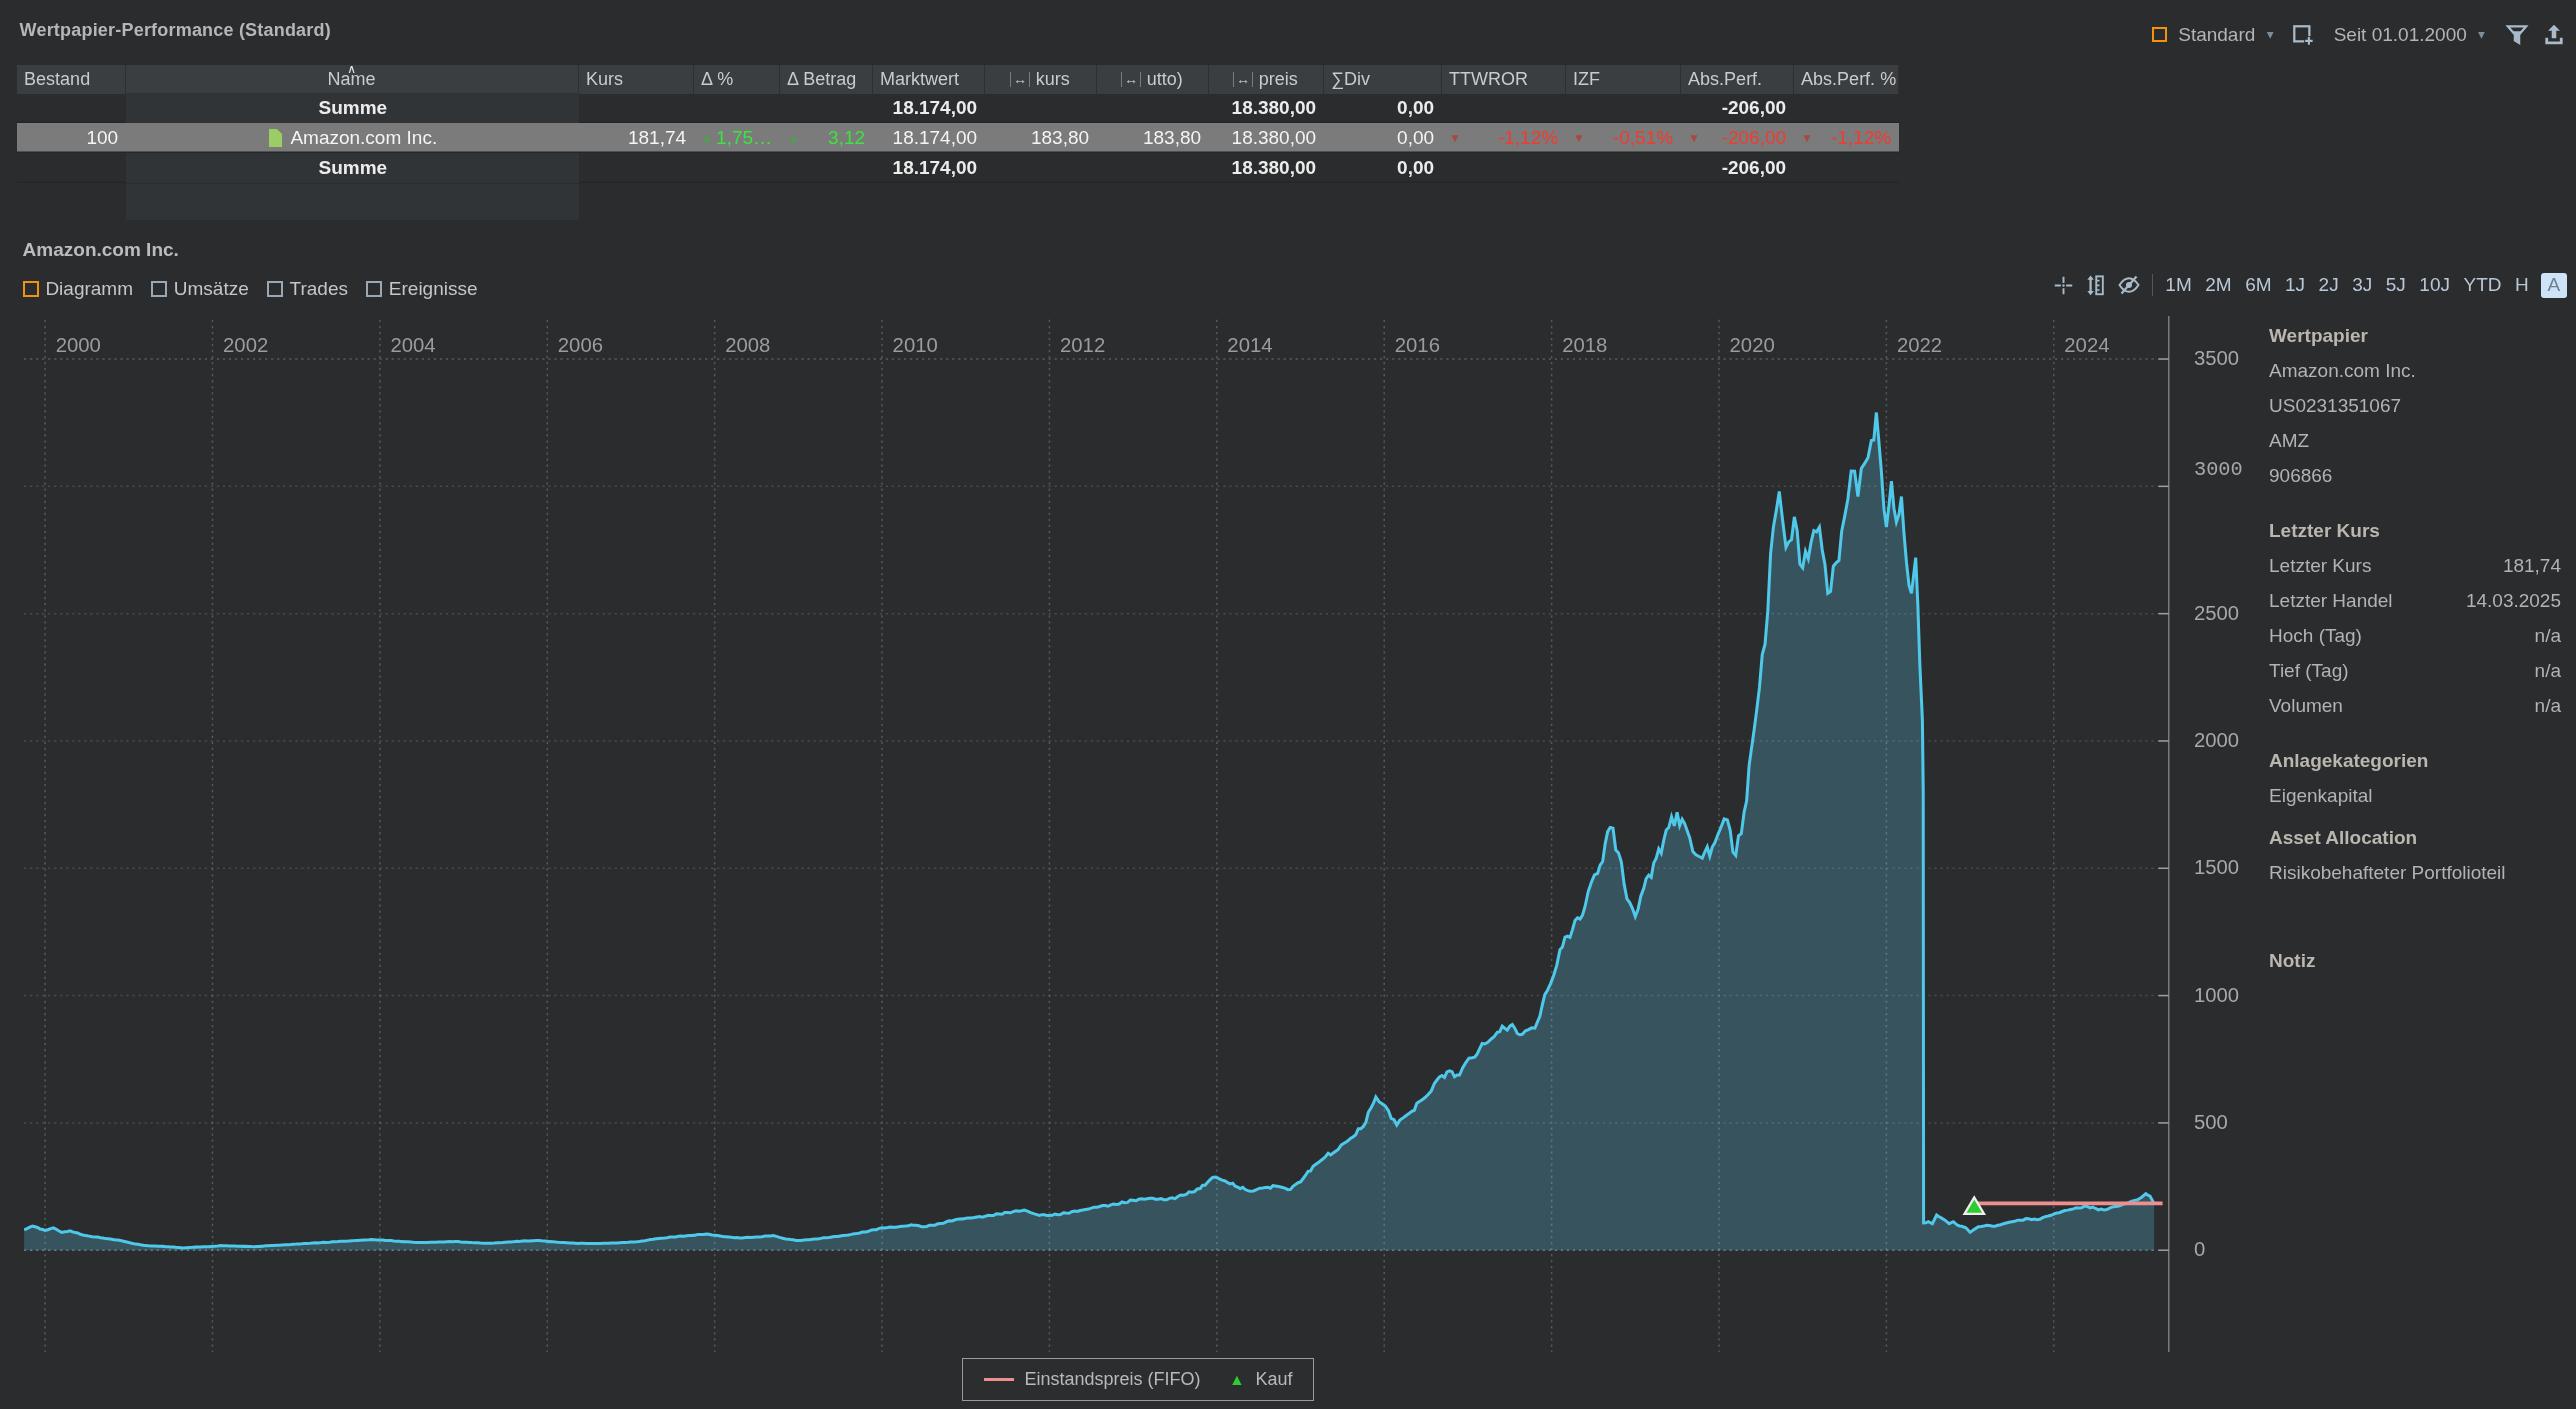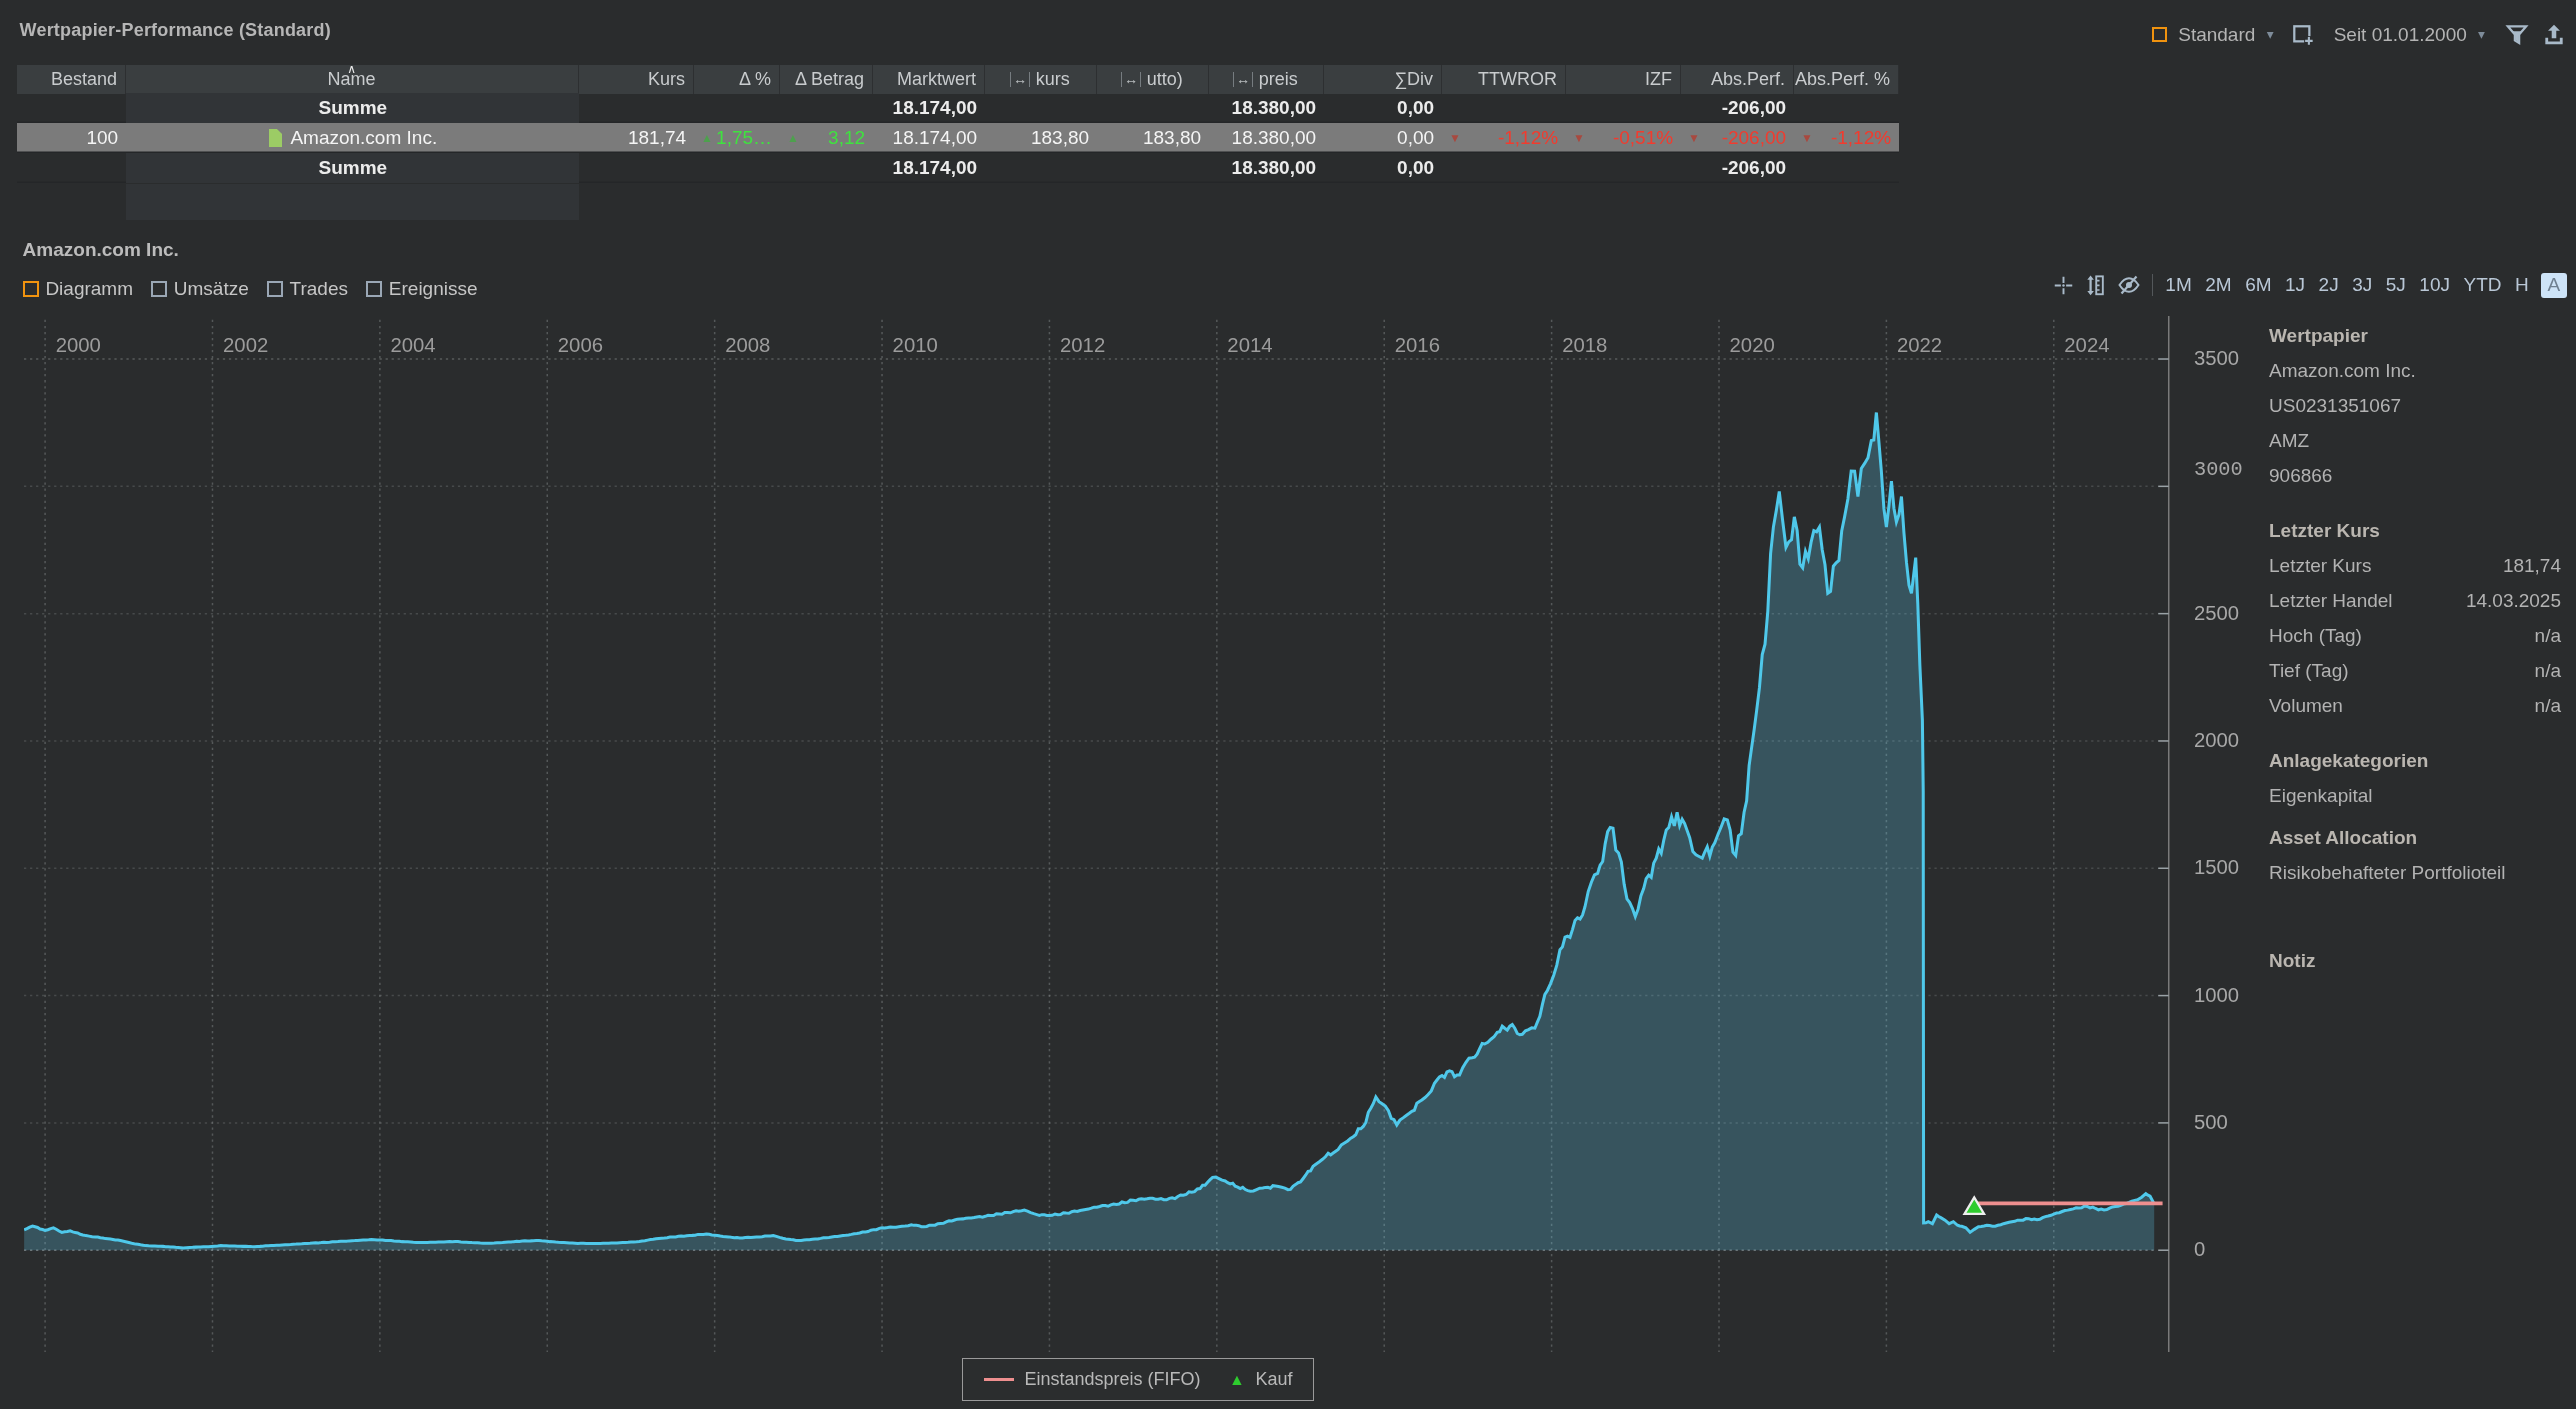--- a/index.html
+++ b/index.html
@@ -7,21 +7,21 @@
   .abs{position:absolute}
   
   #page-title{left:19.6px;top:20px;font-size:18px;font-weight:bold;color:#b6b6b6;letter-spacing:0.2px}
   #topbar-right{right:9px;top:8px;height:53px;display:flex;align-items:center;gap:11.3px;font-size:19px;color:#b4b4b4}
   .sq{width:15px;height:15px;border:2.3px solid #9aa7b5;box-sizing:border-box;display:inline-block}
   .sq.orange{border-color:#f0930f}
   .caret{font-size:13.6px;color:#7e8c9a;line-height:1}
   svg.icon{display:block}
   
   #thead{left:16.6px;top:65px;height:29px;display:grid;background:#3a3e40;font-size:18px;color:#c9ccce}
-  .th{display:flex;align-items:center;justify-content:flex-end;padding:0 7.5px;border-right:1.5px solid #2d2f31;position:relative;box-sizing:border-box;white-space:nowrap;overflow:visible}
+  .th{display:flex;align-items:center;padding:0 7.5px;border-right:1.5px solid #2d2f31;position:relative;box-sizing:border-box;white-space:nowrap;overflow:visible}
   .th.left,.th.squeezed{justify-content:center}
   .squeeze{border-left:1.5px solid #767c80;border-right:1.5px solid #767c80;padding:0 1.5px;margin-right:6px;font-size:14.3px;color:#b9bdbf;line-height:1}
   .sort-caret{position:absolute;top:-2.3px;left:50%;transform:translateX(-50%);font-size:12px;color:#ececec;line-height:1}
   #tbody{left:16.6px;top:93px;font-size:19px}
   .tr{display:grid;height:30px;box-shadow:inset 0 -1.5px #242628}
   .td{display:flex;align-items:center;justify-content:flex-end;padding:0 7.5px;box-sizing:border-box;color:#d6d6d6;white-space:nowrap}
   .td.left{justify-content:center}
   .td.pair{justify-content:space-between}
   .tr.sum .td{font-weight:bold;color:#ececec}
   .td.namecell{background:#313437;padding-left:9px}

